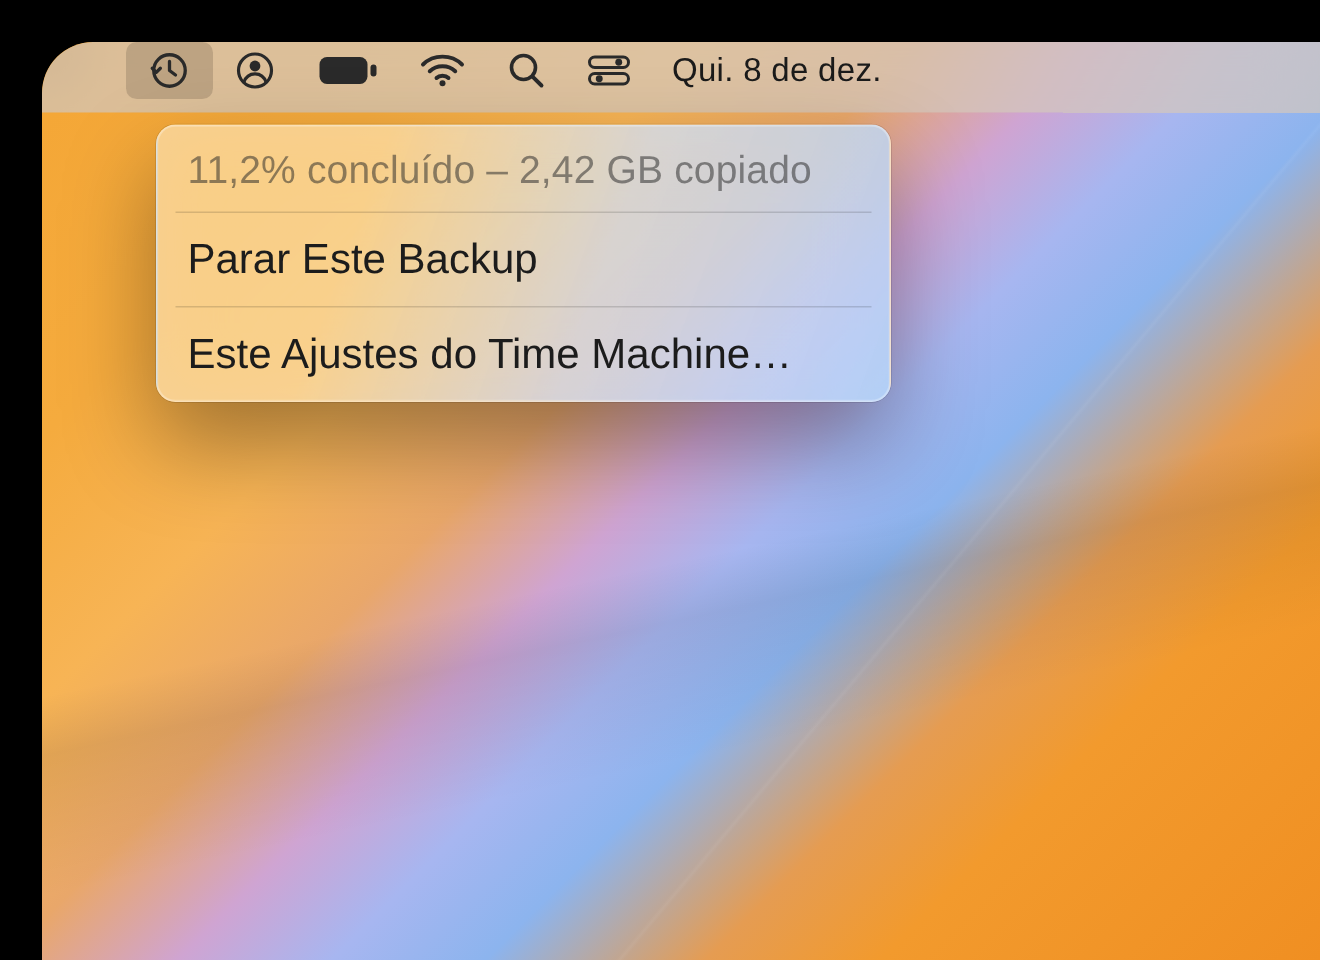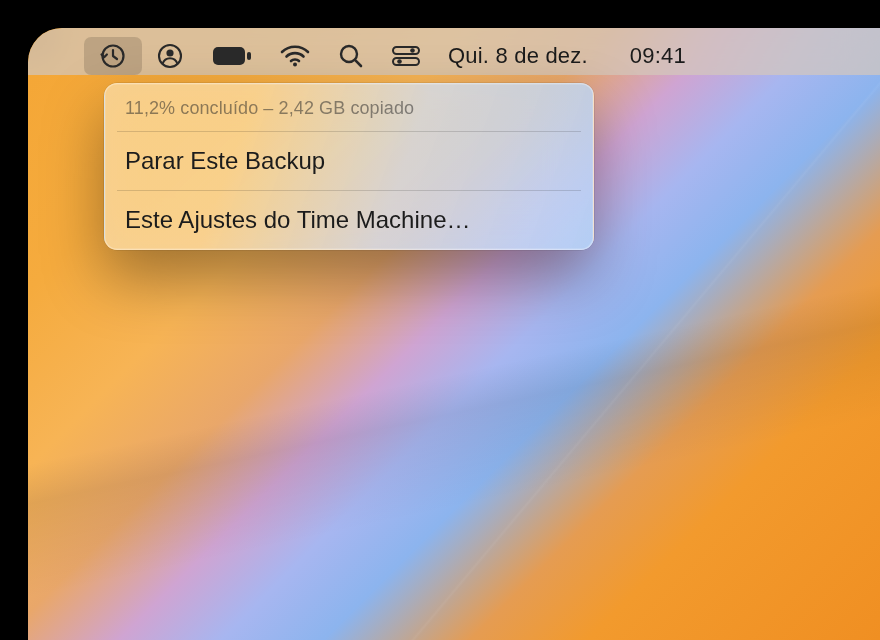--- a/index.html
+++ b/index.html
@@ -55,21 +55,21 @@
           rgba(0,0,0,0.08) 60%,
           rgba(0,0,0,0) 72%);
     }
     .menubar {
       position: relative;
       height: 47px;
       width: 100%;
       background: rgba(210,200,190,0.72);
       backdrop-filter: blur(20px);
       display: flex;
-      align-items: flex-end;
+      align-items: flex-start;
       padding: 0 18px 0 56px;
       gap: 0;
     }
     .mb-item {
       display: flex;
       align-items: center;
       justify-content: center;
       height: 38px;
       padding: 0 14px;
       border-radius: 7px;
@@ -102,32 +102,32 @@
       background:
         linear-gradient(110deg,
           rgba(247,218,170,0.78) 0%,
           rgba(247,218,170,0.78) 28%,
           rgba(206,221,245,0.80) 60%,
           rgba(179,213,246,0.82) 100%);
       backdrop-filter: blur(22px) saturate(140%);
     }
     .dropdown .status {
       padding: 14px 20px 12px 20px;
-      font-size: 18px;
+      font-size: 26px;
       color: rgba(40,40,40,0.52);
       letter-spacing: 0.1px;
     }
     .dropdown .sep {
       height: 1px;
       margin: 0 12px;
       background: rgba(0,0,0,0.14);
     }
     .dropdown .item {
       padding: 9px 20px;
-      font-size: 24px;
+      font-size: 28px;
       color: #1c1c1c;
       cursor: default;
     }
     .dropdown .group { padding: 6px 0; }
   </style>
 </head>
 <body>
 
 <div class="device-frame">
   <div class="screen">
@@ -177,21 +177,20 @@
       <div class="mb-item">
         <svg class="icon-svg" width="28" height="22" viewBox="0 0 28 22" fill="none">
           <rect x="1" y="2" width="26" height="7" rx="3.5" stroke="#2a2a2a" stroke-width="2" fill="none"></rect>
           <circle cx="20.5" cy="5.5" r="2.3" fill="#2a2a2a"></circle>
           <rect x="1" y="13" width="26" height="7" rx="3.5" stroke="#2a2a2a" stroke-width="2" fill="none"></rect>
           <circle cx="7.5" cy="16.5" r="2.3" fill="#2a2a2a"></circle>
         </svg>
       </div>
 
       <div class="mb-item mb-text">Qui. 8 de dez.</div>
-      <div class="mb-item mb-text mb-time">09:41</div>
     </div>
 
     <div class="dropdown">
       <div class="status">11,2% concluído – 2,42 GB copiado</div>
       <div class="sep"></div>
       <div class="group">
         <div class="item">Parar Este Backup</div>
       </div>
       <div class="sep"></div>
       <div class="group">

